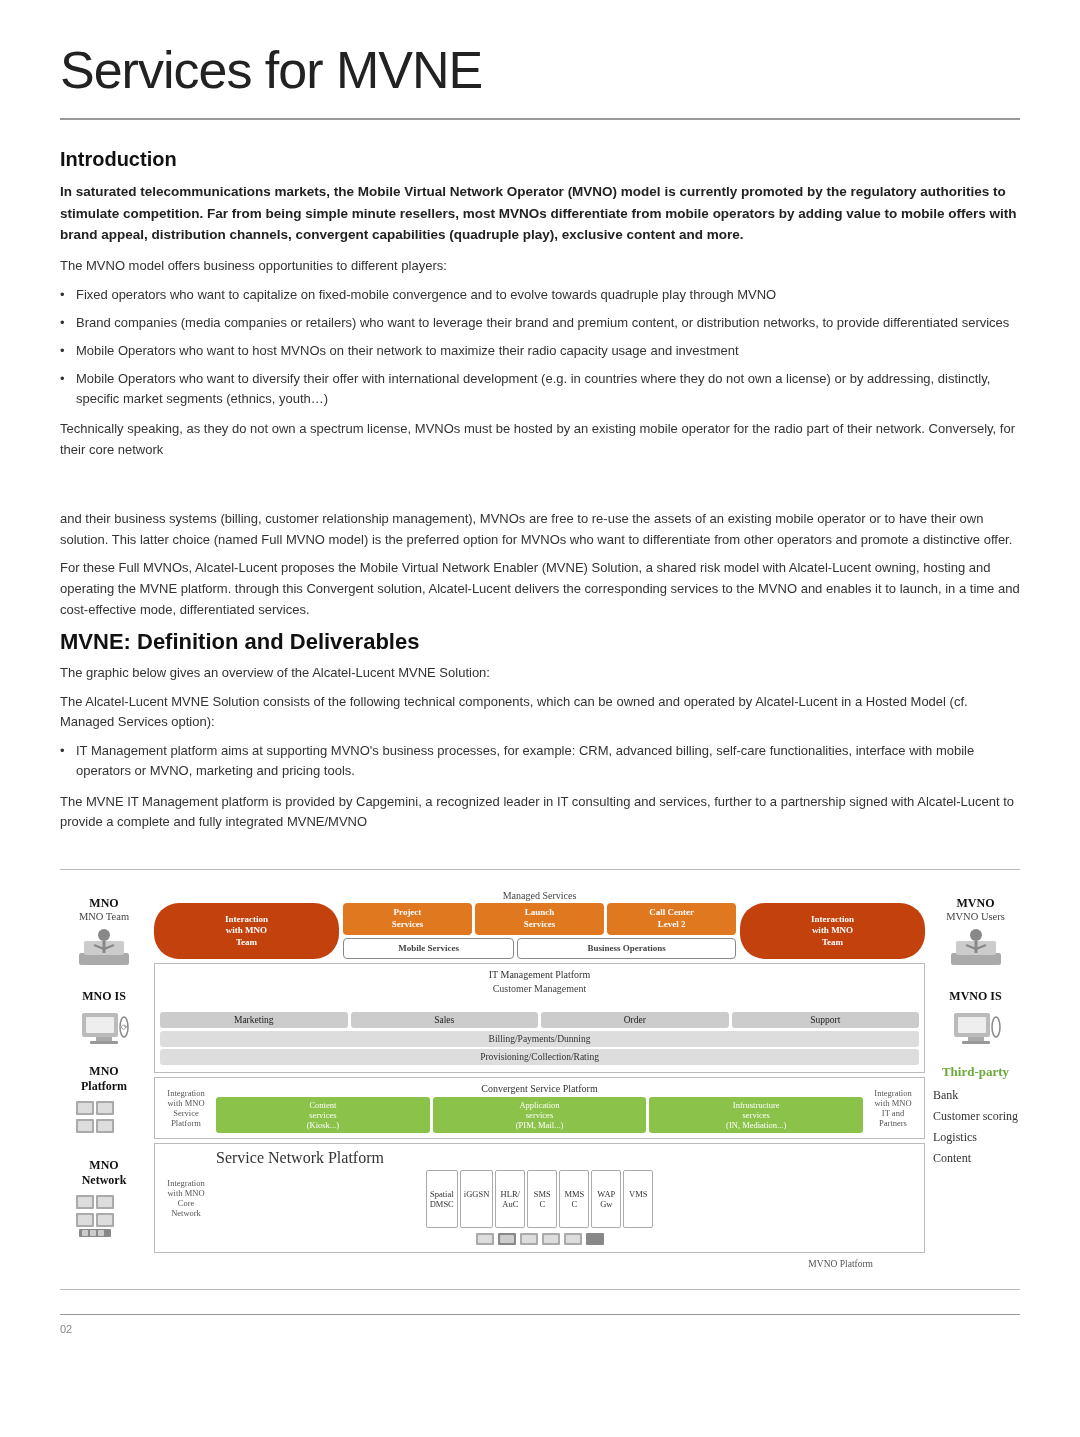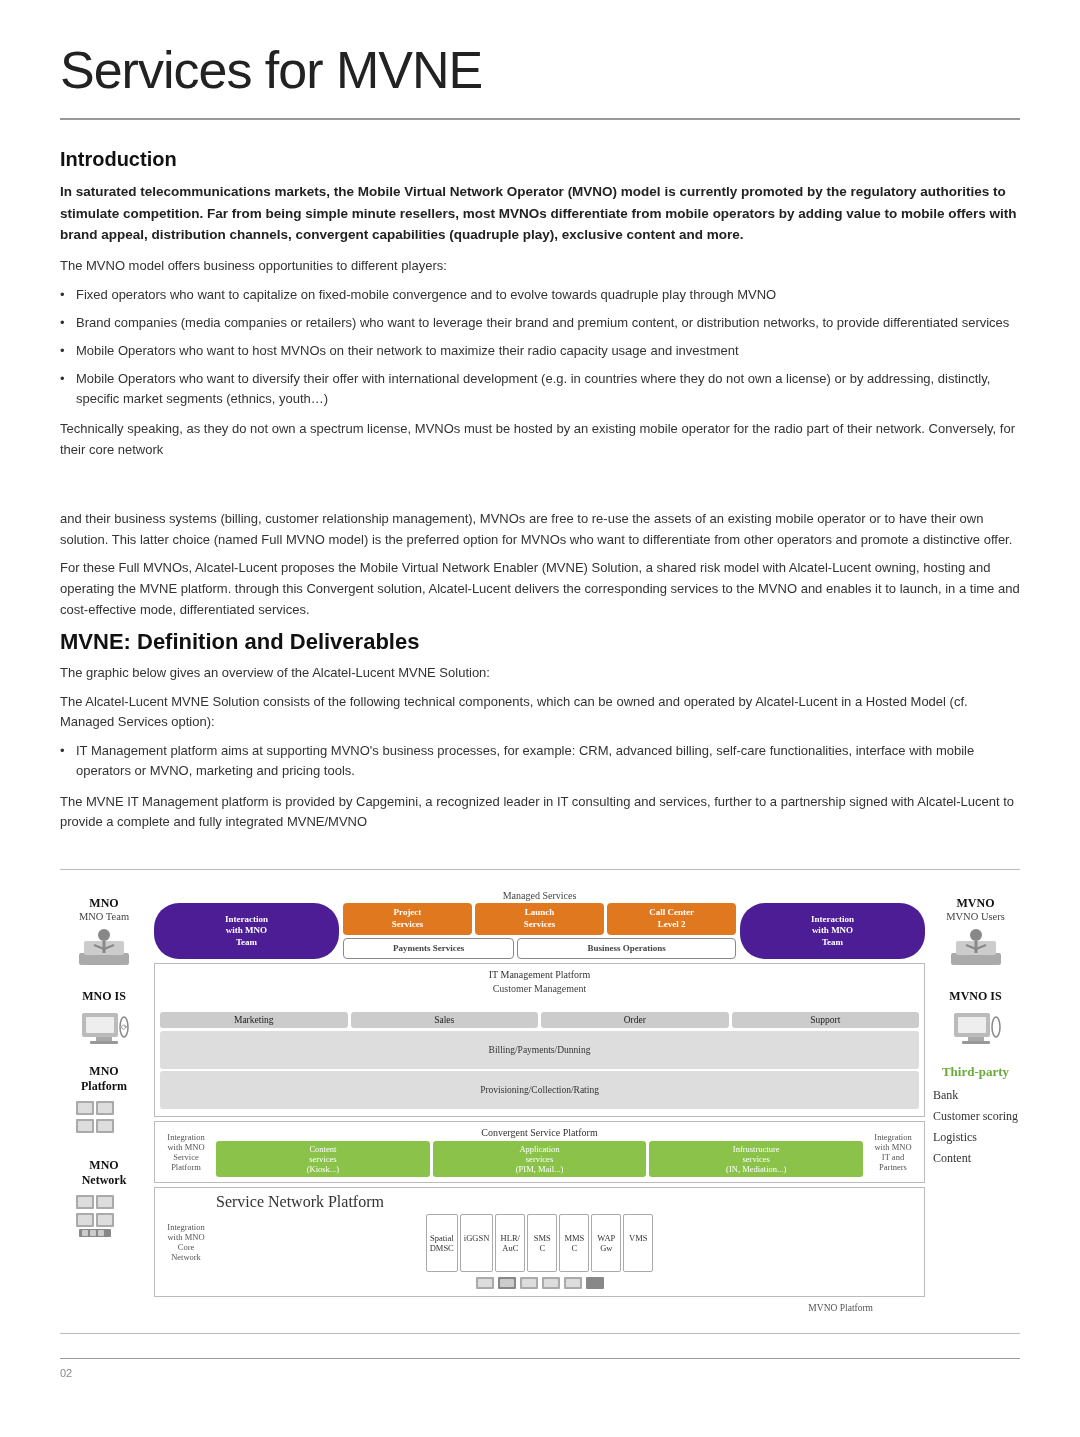--- a/index.html
+++ b/index.html
@@ -99,21 +99,21 @@
       padding: 4px 6px;
       font-size: 10px;
       text-align: center;
       color: #fff;
       font-weight: 600;
       line-height: 1.3;
       display: flex;
       align-items: center;
       justify-content: center;
     }
-    .ms-green { background: #4c1d95; border-radius: 25px; }
+    .ms-green { background: #c2410c; border-radius: 25px; }
     .ms-orange { background: #e07820; }
     .ms-gray-outline {
       border: 1.5px solid #888;
       color: #444;
       background: #fff;
       border-radius: 4px;
       padding: 4px 6px;
       font-size: 10px;
       text-align: center;
       font-weight: 600;
@@ -136,21 +136,21 @@
       border-radius: 3px;
       padding: 3px 8px;
       font-size: 9.5px;
       text-align: center;
       color: #fff;
       flex: 1;
     }
     .plat-wide {
       background: #ddd;
       border-radius: 3px;
-      padding: 14px 8px;
+      padding: 3px 8px;
       font-size: 9.5px;
       text-align: center;
       color: #333;
       width: 100%;
       margin-bottom: 2px;
     }
     .snp-box {
       font-size: 8.5px;
       text-align: center;
       color: #333;
@@ -332,21 +332,21 @@
       <div style="font-size:10px;color:#444;text-align:center;margin-bottom:2px;">Managed Services</div>
       <div class="ms-row">
         <div class="ms-box ms-green" style="flex:1.1;font-size:9px;">Interaction<br>with MNO<br>Team</div>
         <div style="flex:2.5;display:flex;flex-direction:column;gap:3px;">
           <div style="display:flex;gap:3px;">
             <div class="ms-box ms-orange" style="flex:1;font-size:9px;">Project<br>Services</div>
             <div class="ms-box ms-orange" style="flex:1;font-size:9px;">Launch<br>Services</div>
             <div class="ms-box ms-orange" style="flex:1;font-size:9px;">Call Center<br>Level 2</div>
           </div>
           <div style="display:flex;gap:3px;">
-            <div class="ms-gray-outline" style="flex:1;font-size:9px;">Payments Services</div>
+            <div class="ms-gray-outline" style="flex:1;font-size:9px;">Mobile Services</div>
             <div class="ms-gray-outline" style="flex:1.3;font-size:9px;">Business Operations</div>
           </div>
         </div>
         <div class="ms-box ms-green" style="flex:1.1;font-size:9px;">Interaction<br>with MNO<br>Team</div>
       </div>
 
       <div style="border:1px solid #bbb;padding:5px;margin-bottom:4px;">
         <div style="text-align:center;font-size:10px;color:#333;margin-bottom:3px;">IT Management Platform</div>
         <div style="text-align:center;font-size:10px;color:#444;margin-bottom:18px;">Customer Management</div>
         <div style="display:flex;gap:3px;margin-bottom:3px;">

